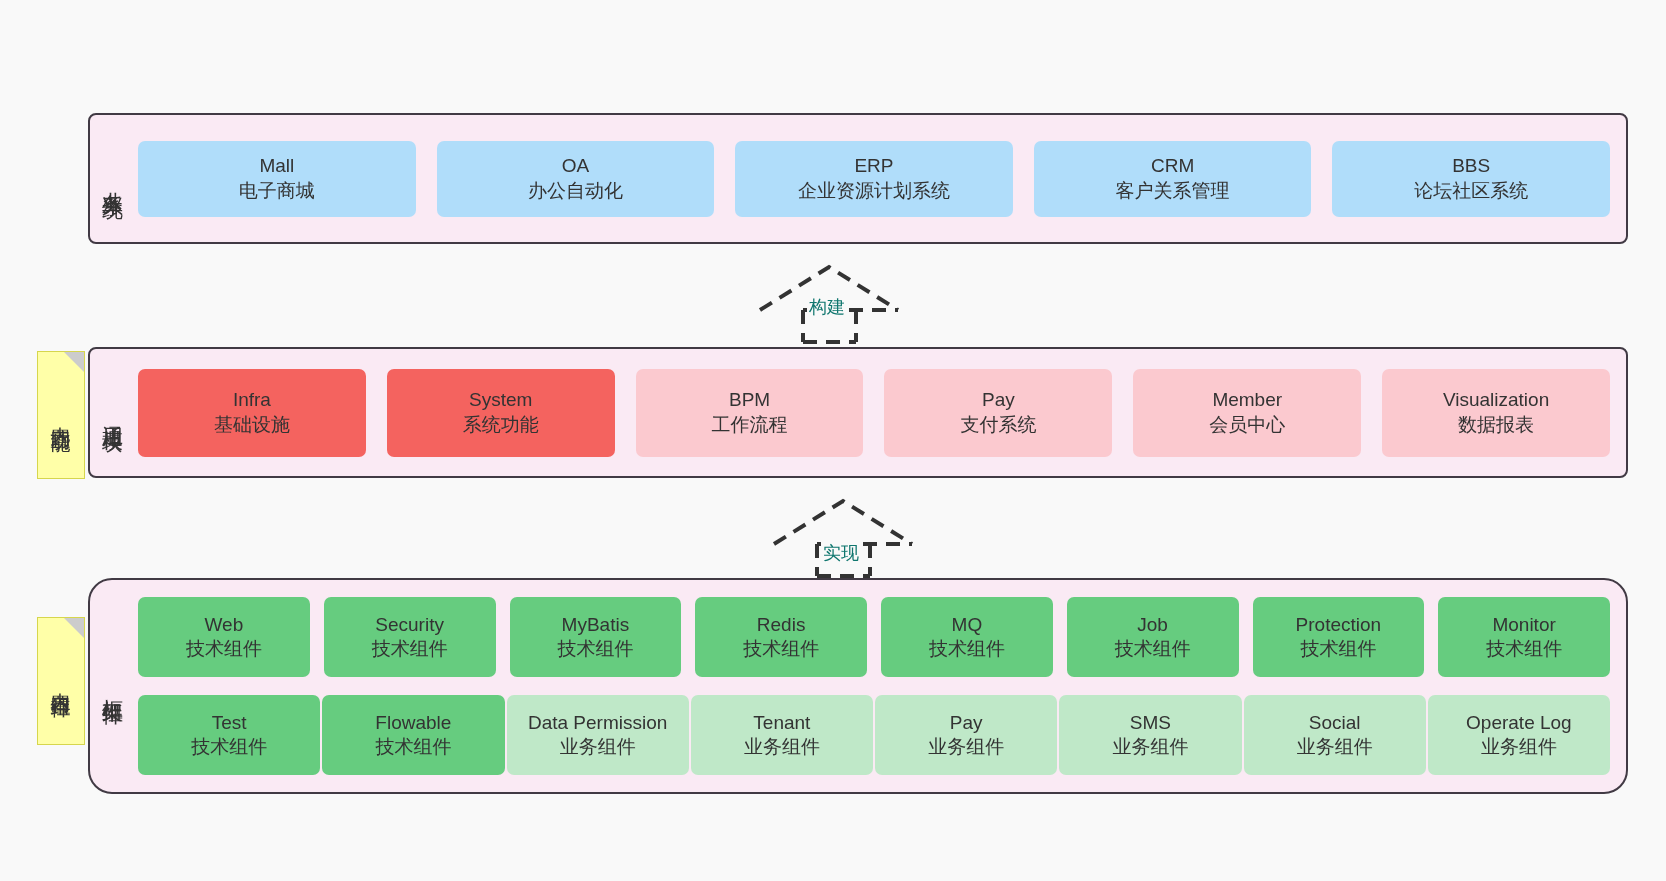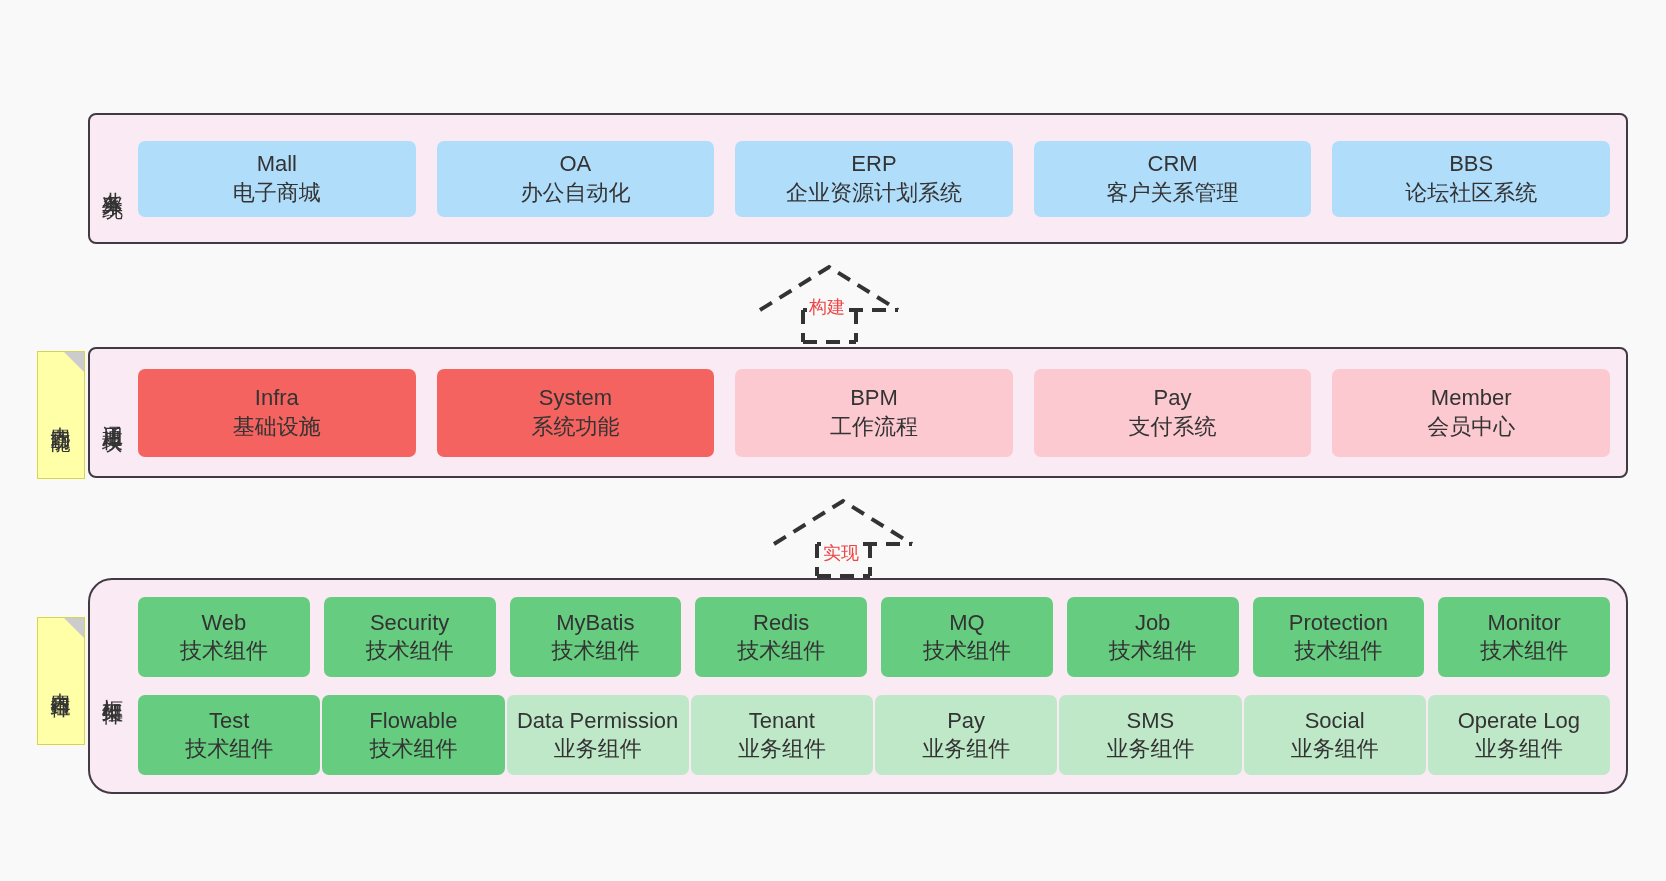--- a/index.html
+++ b/index.html
@@ -67,21 +67,21 @@
 
   
   .card {
     flex: 1 1 0;
     border-radius: 7px;
     display: flex;
     flex-direction: column;
     align-items: center;
     justify-content: center;
     text-align: center;
-    font-size: 22px;
+    font-size: 19px;
     line-height: 1.28;
     color: #333333;
     box-sizing: border-box;
     padding: 4px 6px;
   }
   .card .l1 { display: block; }
   .card .l2 { display: block; }
 
   .biz-layer .card { height: 76px; background: #b0ddfa; }
   .mod-layer .card { height: 88px; }
@@ -117,21 +117,21 @@
     border-left: 20px solid transparent;
   }
 
   
   .arrow-wrap {
     position: absolute;
   }
   .arrow-label {
     position: absolute;
     font-size: 18px;
-    color: #ef4444;
+    color: #0f766e;
     background: #f9f9f9;
     padding: 0 2px;
     white-space: nowrap;
     z-index: 3;
   }
 </style>
 </head>
 <body>
 
 <div class="canvas">
@@ -197,20 +197,24 @@
           <span class="l2">工作流程</span>
         </div>
         <div class="card soft">
           <span class="l1">Pay</span>
           <span class="l2">支付系统</span>
         </div>
         <div class="card soft">
           <span class="l1">Member</span>
           <span class="l2">会员中心</span>
         </div>
+        <div class="card soft">
+          <span class="l1">Visualization</span>
+          <span class="l2">数据报表</span>
+        </div>
       </div>
     </div>
   </div>
 
   <div class="arrow-wrap" style="left:769px; top:496px; width:150px; height:82px;">
     <svg width="150" height="82" viewBox="0 0 150 82">
       <path d="M 5 48 L 74 5 L 143 48" fill="none" stroke="#333333" stroke-width="4" stroke-dasharray="14,9" stroke-linecap="butt"></path>
       <path d="M 48 48 L 143 48" fill="none" stroke="#333333" stroke-width="4" stroke-dasharray="14,9"></path>
       <path d="M 48 48 L 48 80" fill="none" stroke="#333333" stroke-width="4" stroke-dasharray="14,9"></path>
       <path d="M 101 48 L 101 80" fill="none" stroke="#333333" stroke-width="4" stroke-dasharray="14,9"></path>

